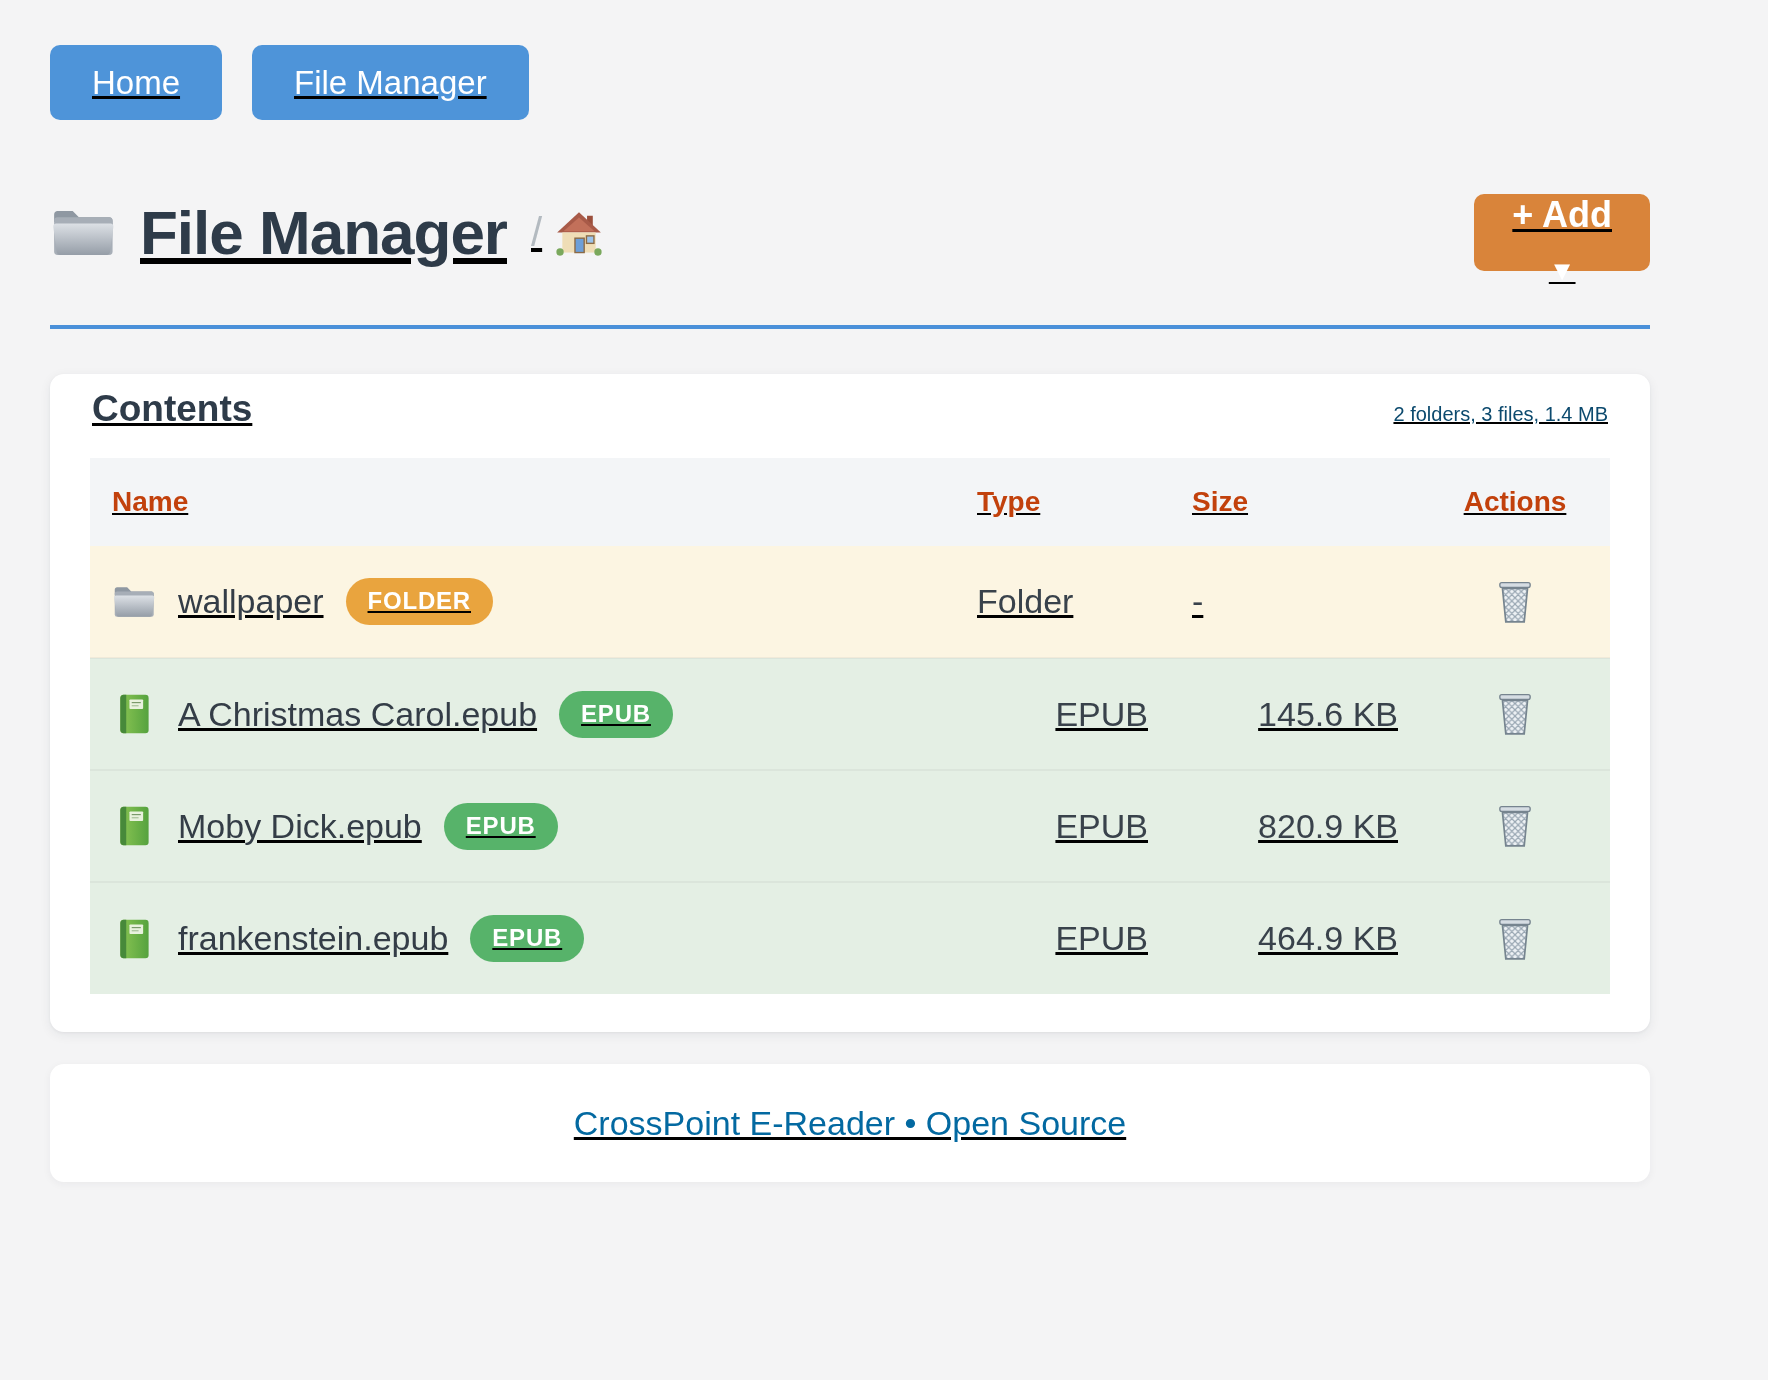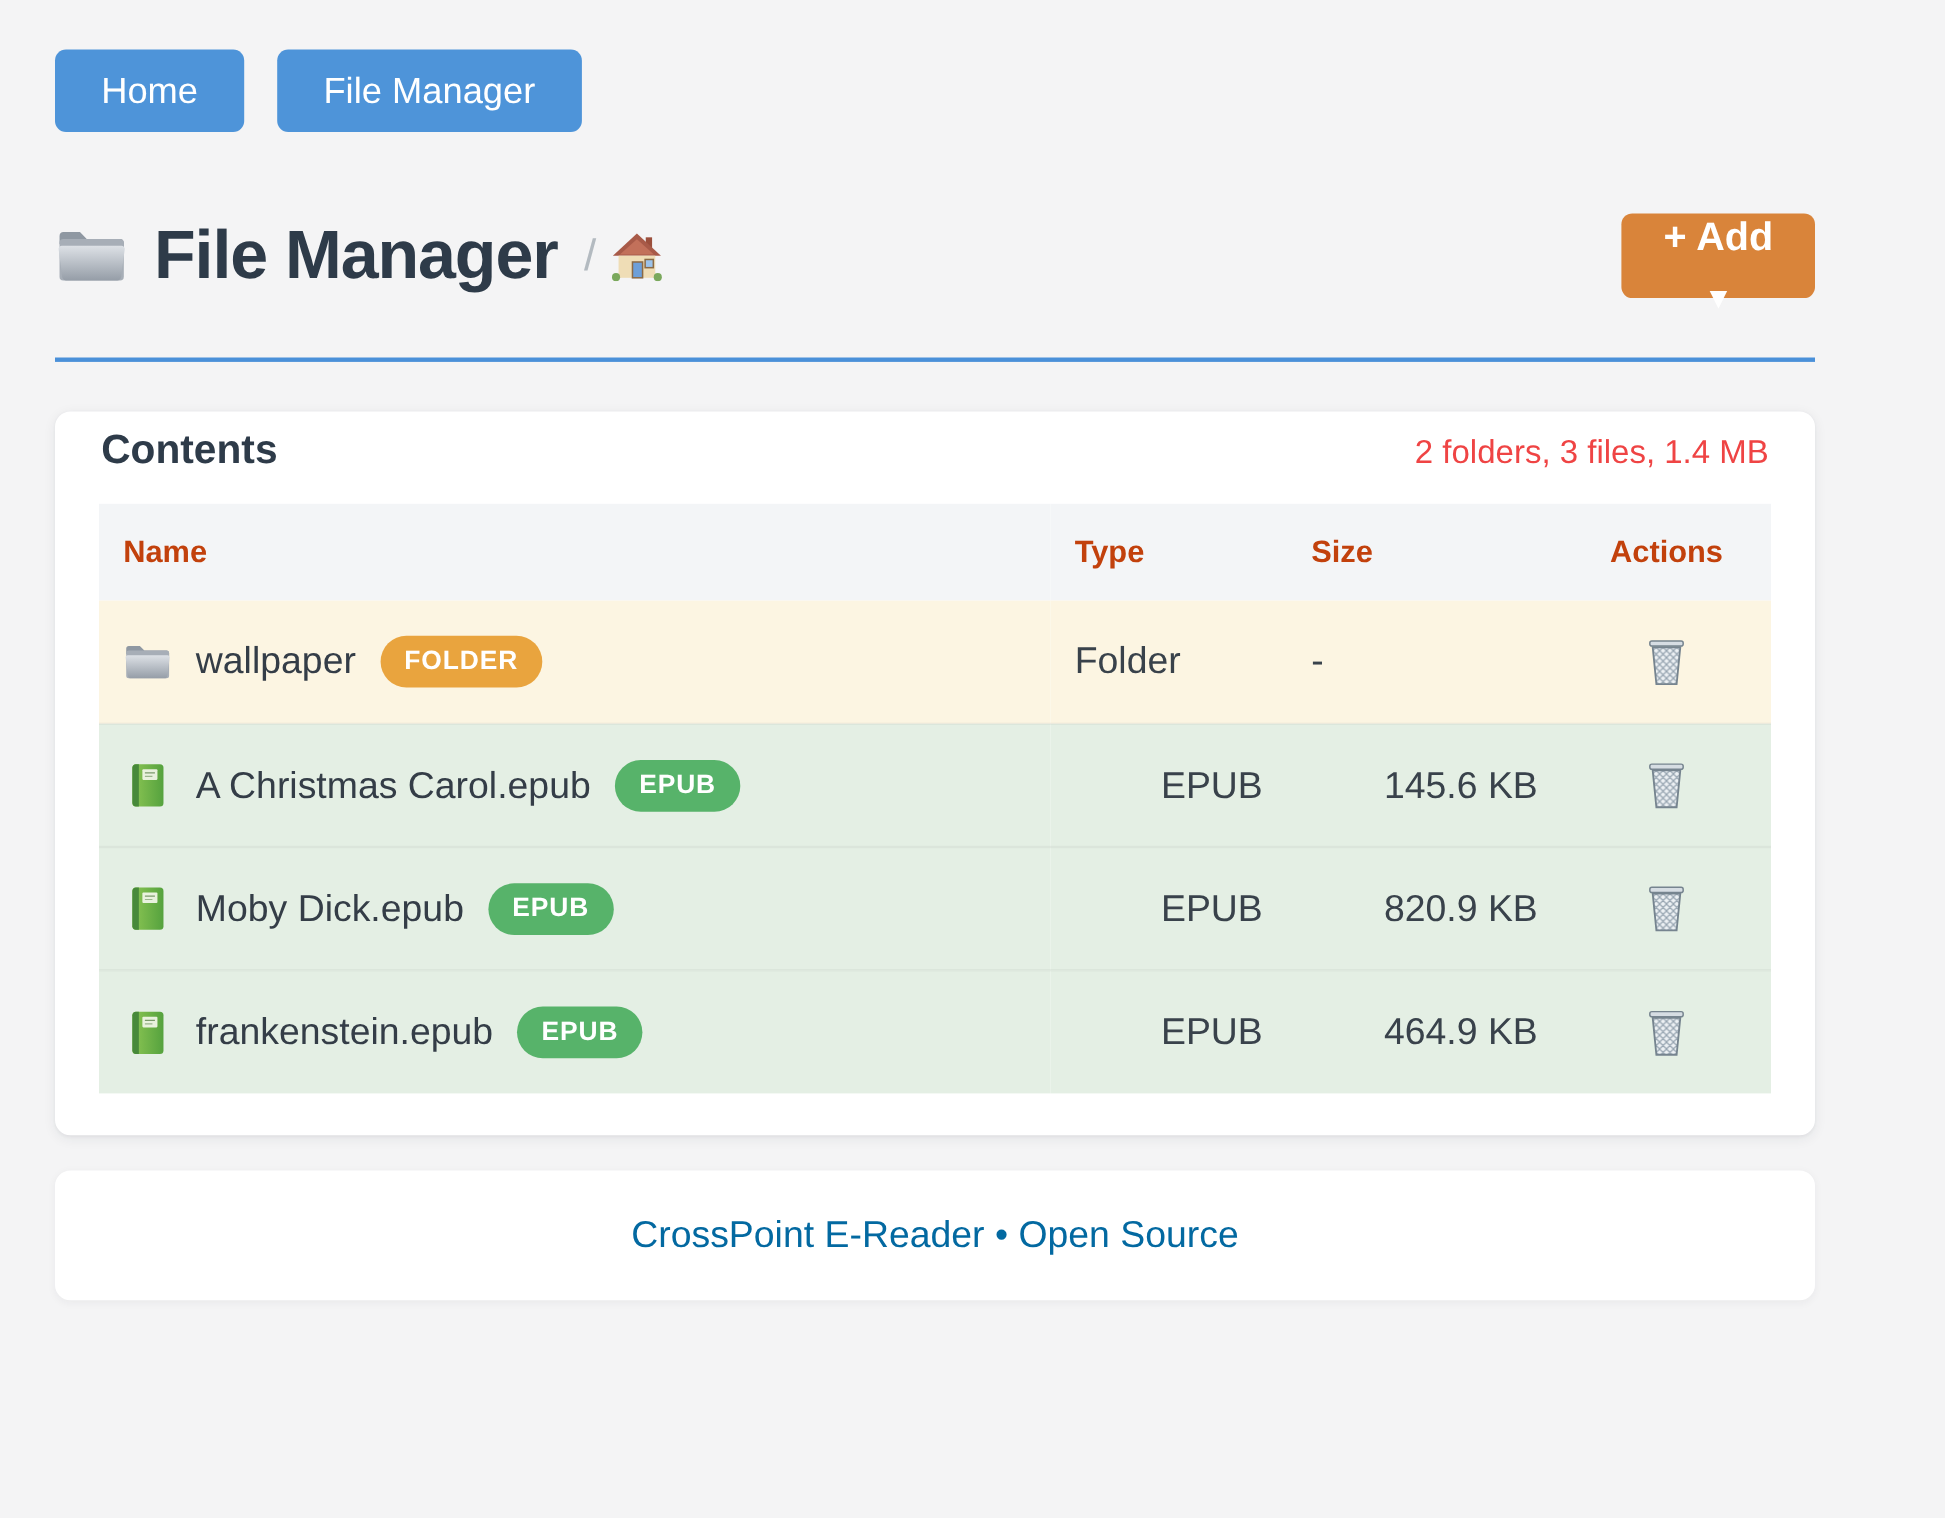--- a/index.html
+++ b/index.html
@@ -3,21 +3,21 @@
 <meta charset="utf-8">
 <style>
   * { box-sizing: border-box; }
   html,body { margin:0; padding:0; }
   body {
     width:1768px; height:1380px;
     background:#f4f4f5;
     font-family:"Liberation Sans", sans-serif;
     overflow:hidden;
   }
-  .container { width:1600px; margin-left:50px; padding-top:45px; }
+  .container { width:1600px; margin-left:50px; padding-top:45px;text-decoration:underline; }
 
   
   .nav { display:flex; gap:30px; }
   .nav-btn {
     background:#4e94d9; color:#fff;
     font-family:inherit; font-size:33px;
     border:none; border-radius:10px;
     height:75px; padding:0 42px; cursor:pointer;
   }
 
@@ -40,21 +40,21 @@
   .rule { border:none; height:4px; background:#4a90d9; margin:54px 0 0 0; }
 
   
   .card {
     background:#fff; border-radius:14px; margin-top:45px;
     padding:14px 40px 38px 40px;
     box-shadow:0 3px 12px rgba(30,40,50,0.07), 0 1px 3px rgba(30,40,50,0.05);
   }
   .card-head { display:flex; align-items:baseline; justify-content:space-between; margin-bottom:28px; padding:0 2px; }
   .card-title { font-size:37px; font-weight:bold; color:#2e3b49; }
-  .card-summary { font-size:30px; color:#ef4444; }
+  .card-summary { font-size:20px; color:#0c4a6e; }
 
   table { width:100%; border-collapse:collapse; table-layout:fixed; }
   col.c-type { width:215px; } col.c-size { width:250px; } col.c-actions { width:190px; }
   thead th {
     background:#f3f5f7; font-size:28px; font-weight:bold; color:#c2410c;
     text-align:left; padding:28px 22px;
   }
   thead th.center { text-align:center; }
   tbody td { font-size:34px; color:#39424b; padding:0 22px; height:112px; }
   tbody tr.folder { background:#fcf5e2; }

